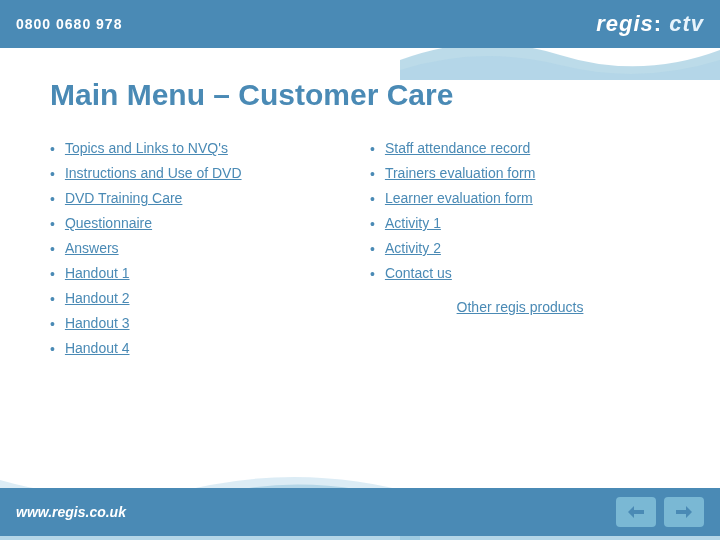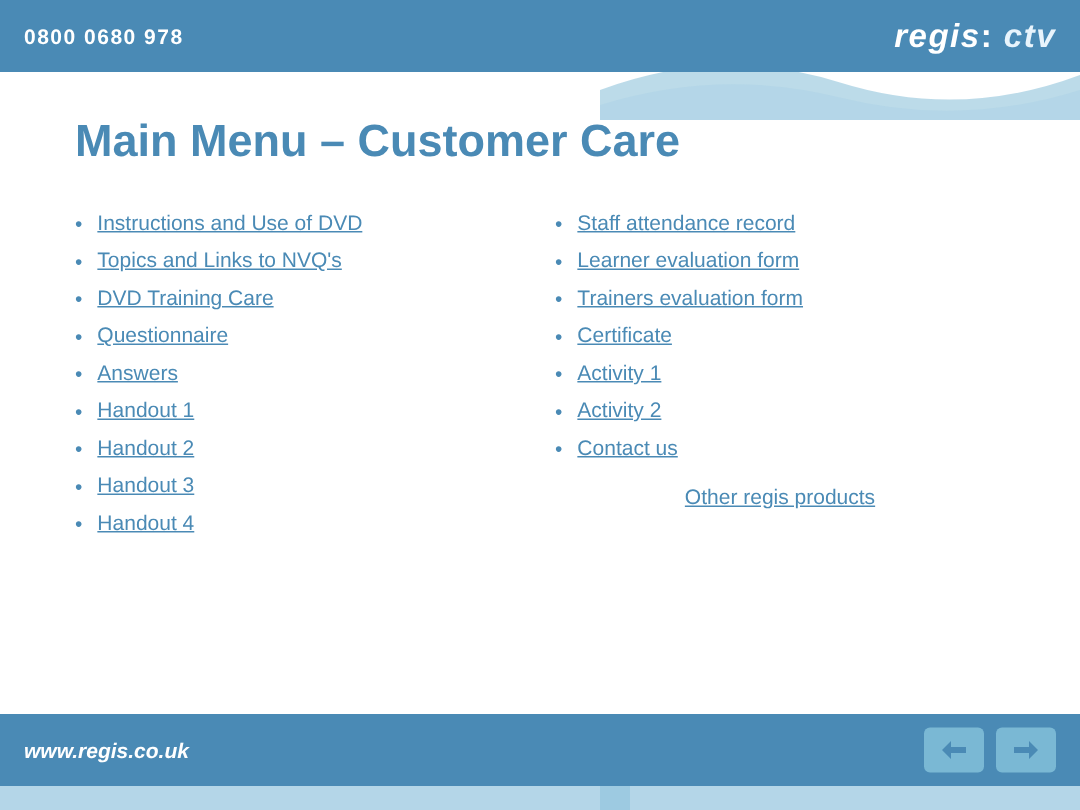--- a/index.html
+++ b/index.html
@@ -84,21 +84,21 @@
       bottom: 0;
       right: 0;
       width: 320px;
       height: 70px;
       z-index: 5;
     }
 
     
     .bottom-bar {
       position: absolute;
-      bottom: 16px;
+      bottom: 4px;
       left: 0;
       width: 100%;
       height: 48px;
       background: #4a8ab5;
       display: flex;
       align-items: center;
       padding: 0 16px;
       z-index: 10;
     }
 
@@ -232,24 +232,24 @@
 </svg>
 
 <div class="main-content">
   <h1 class="page-title">Main Menu – Customer Care</h1>
 
   <div class="columns-container">
 
     <div class="left-column">
       <ul class="menu-list">
         <li>
+            <a>Topics and Links to NVQ's</a>
+          </li>
+        <li>
             <a>Instructions and Use of DVD</a>
-          </li>
-        <li>
-            <a>Topics and Links to NVQ's</a>
           </li>
         <li>
             <a>DVD Training Care</a>
           </li>
         <li>
             <a>Questionnaire</a>
           </li>
         <li>
             <a>Answers</a>
           </li>
@@ -267,27 +267,24 @@
           </li>
       </ul>
     </div>
 
     <div class="right-column">
       <ul class="menu-list">
         <li>
             <a>Staff attendance record</a>
           </li>
         <li>
+            <a>Trainers evaluation form</a>
+          </li>
+        <li>
             <a>Learner evaluation form</a>
-          </li>
-        <li>
-            <a>Trainers evaluation form</a>
-          </li>
-        <li>
-            <a>Certificate</a>
           </li>
         <li>
             <a>Activity 1</a>
           </li>
         <li>
             <a>Activity 2</a>
           </li>
         <li>
             <a>Contact us</a>
           </li>

